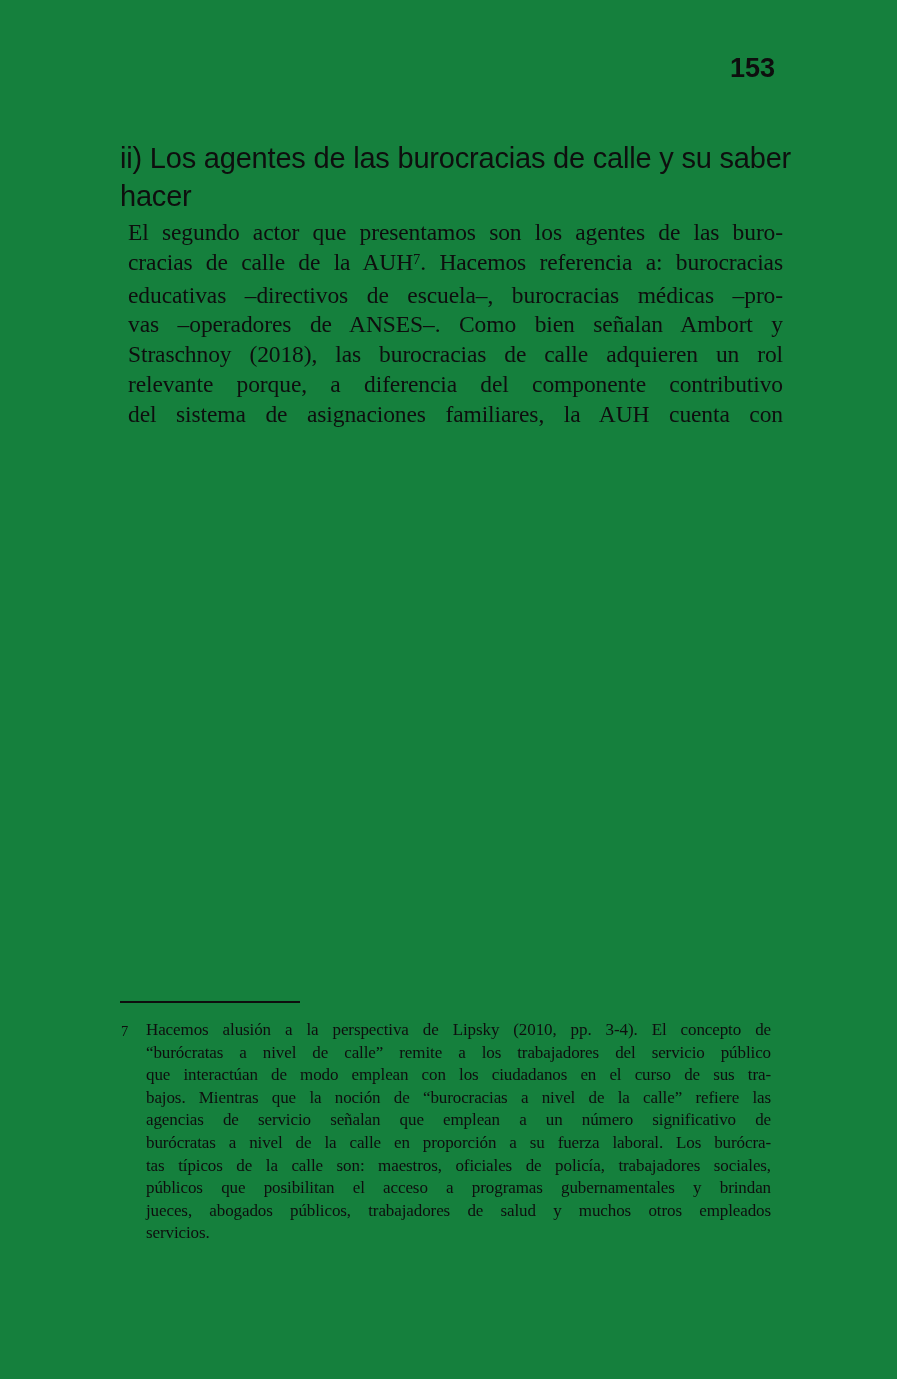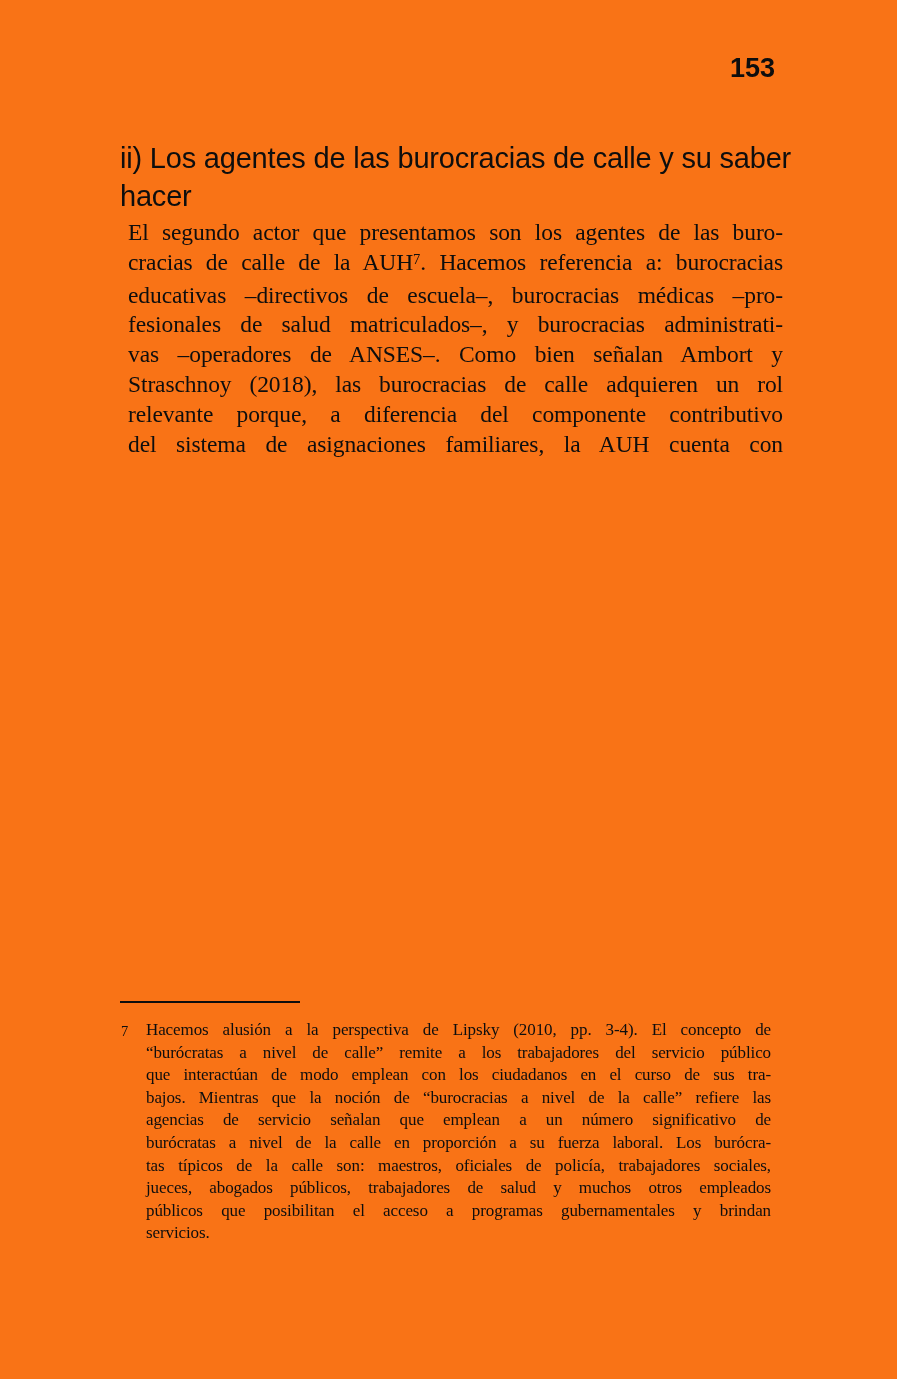--- a/index.html
+++ b/index.html
@@ -1,19 +1,19 @@
 <!DOCTYPE html>
 <html><head>
 <meta charset="utf-8">
 <style>
   html,body { margin:0; padding:0; background:#e8e8e8; }
   .page {
     position:relative;
     width:897px; height:1379px;
-    background:#f97316;
+    background:#15803d;
     color:#0e0e0e;
     overflow:hidden;
     margin:0 auto;
   }
   
   #page-number {
     position:absolute; top:53px; right:122px;
     font-family:"Liberation Sans", sans-serif;
     font-weight:600; font-size:27px; line-height:30px;
     color:#0e0e0e;
@@ -79,37 +79,36 @@
 
   <div id="section-heading" class="lines left-align">
       <div class="tl"><span>ii) Los agentes de las burocracias de calle y su </span><span class="it">saber</span></div>
       <div class="tl"><span class="it">hacer</span></div>
     </div>
 
   <div id="body-paragraph" class="lines">
       <div class="tl"><span>El segundo actor que presentamos son </span><span class="it">los agentes de las buro-</span></div>
       <div class="tl"><span class="it">cracias de calle</span><span> de la AUH</span><span class="sup">7</span><span>. Hacemos referencia a: </span><span class="it">burocracias</span></div>
       <div class="tl"><span class="it">educativas</span><span> –directivos de escuela–, </span><span class="it">burocracias médicas</span><span> –pro-</span></div>
-      <div class="tl"><span>fesionales de salud matriculados–, y </span><span class="it">burocracias administrati-</span></div>
       <div class="tl"><span class="it">vas</span><span> –operadores de ANSES–. Como bien señalan Ambort y</span></div>
       <div class="tl"><span>Straschnoy (2018), las burocracias de calle adquieren un rol</span></div>
       <div class="tl"><span>relevante porque, a diferencia del componente contributivo</span></div>
       <div class="tl"><span>del sistema de asignaciones familiares, la AUH cuenta con</span></div>
     </div>
 
   <div id="footnote-rule"></div>
 
   <div id="footnote-marker">7</div>
 
   <div id="footnote-text" class="lines">
       <div class="tl"><span>Hacemos alusión a la perspectiva de Lipsky (2010, pp. 3-4). El concepto de</span></div>
       <div class="tl"><span>“burócratas a nivel de calle” remite a los trabajadores del servicio público</span></div>
       <div class="tl"><span>que interactúan de modo emplean con los ciudadanos en el curso de sus tra-</span></div>
       <div class="tl"><span>bajos. Mientras que la noción de “burocracias a nivel de la calle” refiere las</span></div>
       <div class="tl"><span>agencias de servicio señalan que emplean a un número significativo de</span></div>
       <div class="tl"><span>burócratas a nivel de la calle en proporción a su fuerza laboral. Los burócra-</span></div>
       <div class="tl"><span>tas típicos de la calle son: maestros, oficiales de policía, trabajadores sociales,</span></div>
+      <div class="tl"><span>públicos que posibilitan el acceso a programas gubernamentales y brindan</span></div>
       <div class="tl"><span>jueces, abogados públicos, trabajadores de salud y muchos otros empleados</span></div>
-      <div class="tl"><span>públicos que posibilitan el acceso a programas gubernamentales y brindan</span></div>
       <div class="tl"><span>servicios.</span></div>
     </div>
 
 </div>
 
 </body></html>

